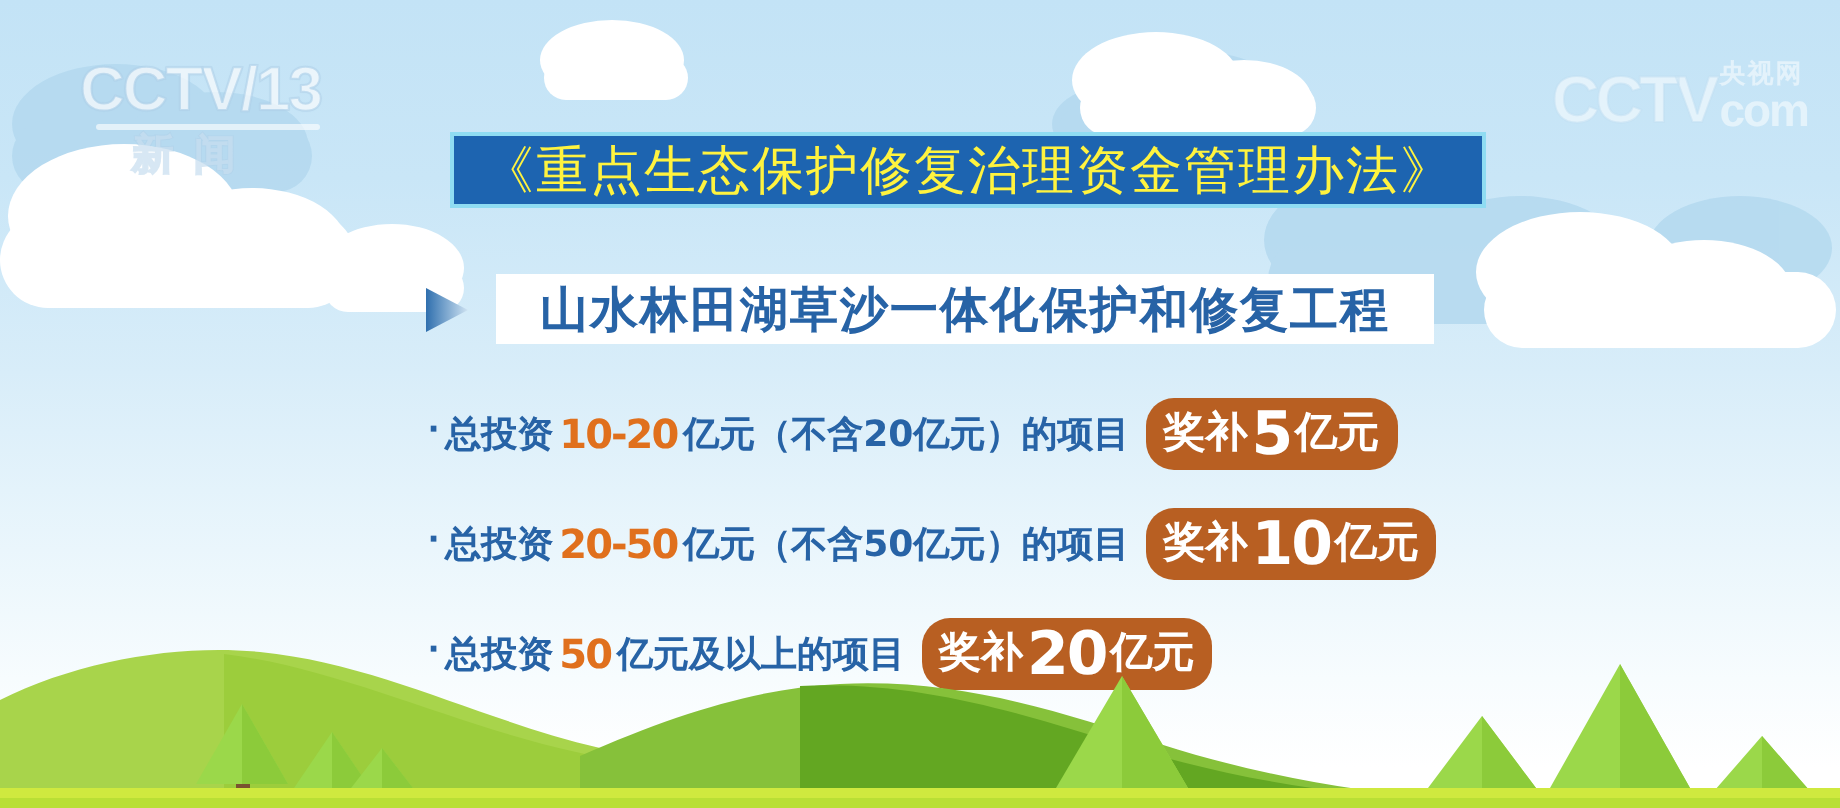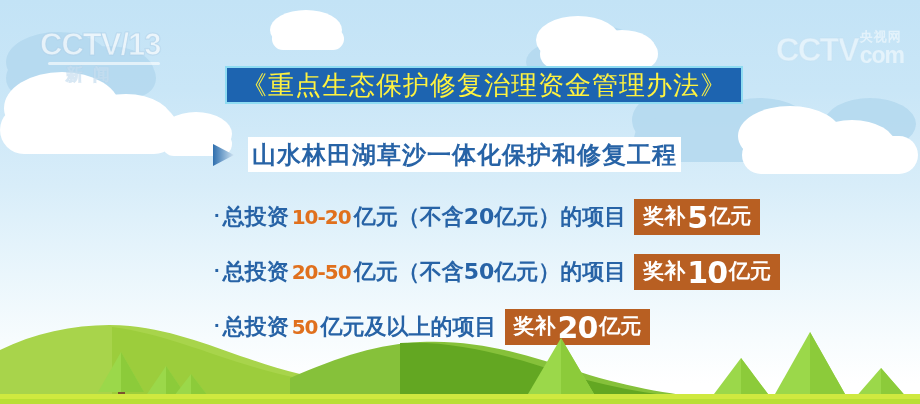--- a/index.html
+++ b/index.html
@@ -42,21 +42,21 @@
     font-weight: bold;
     letter-spacing: -1px;
     line-height: 34px;
     color: rgba(255,255,255,.95);
     text-shadow: 0 0 1px rgba(150,190,220,.9);
     -webkit-text-stroke: 1px rgba(176,208,232,.75);
   }
   .cctv-logo .sub {
     margin-top: 1px;
     margin-left: 26px;
-    font-size: 17px;
+    font-size: 21px;
     font-weight: bold;
     letter-spacing: 10px;
     color: rgba(255,255,255,.92);
     -webkit-text-stroke: 1px rgba(176,208,232,.7);
   }
   .cctv-logo .bar {
     position: absolute;
     left: 8px;
     top: 34px;
     width: 112px;
@@ -137,21 +137,21 @@
     width: 30px;
     height: 30px;
     flex: 0 0 auto;
     margin-right: 10px;
   }
   .subtitle-bar {
     height: 35px;
     background: #ffffff;
     display: flex;
     align-items: center;
-    padding: 0 4px;
+    padding: 0 22px;
     box-sizing: border-box;
   }
   .subtitle-bar .subtitle-text {
     font-size: 24px;
     font-weight: bold;
     color: #2763a6;
     letter-spacing: 1px;
     white-space: nowrap;
     font-family: "DejaVu Sans", "Liberation Sans", sans-serif;
   }
@@ -172,21 +172,21 @@
   .bullet-dot {
     font-size: 20px;
     font-weight: bold;
     color: #2763a6;
     margin-right: 2px;
     line-height: 1;
     position: relative;
     top: -2px;
   }
   .bl-text {
-    font-size: 22px;
+    font-size: 18px;
     font-weight: bold;
     color: #2763a6;
     letter-spacing: 0px;
     font-family: "DejaVu Sans", "Liberation Sans", sans-serif;
   }
   .bl-num {
     font-size: 20px;
     font-weight: bold;
     color: #e0701d;
     letter-spacing: -1px;
@@ -195,20 +195,21 @@
   }
   .badge {
     margin-left: 8px;
     background: #b85f22;
     display: flex;
     align-items: baseline;
     padding: 2px 9px 4px 9px;
     height: 36px;
     box-sizing: border-box;
     align-items: center;
+    border-radius: 14px;
   }
   .badge .bd-text {
     font-size: 21px;
     font-weight: bold;
     color: #ffffff;
     font-family: "DejaVu Sans", "Liberation Sans", sans-serif;
   }
   .badge .bd-num {
     font-size: 30px;
     font-weight: bold;

